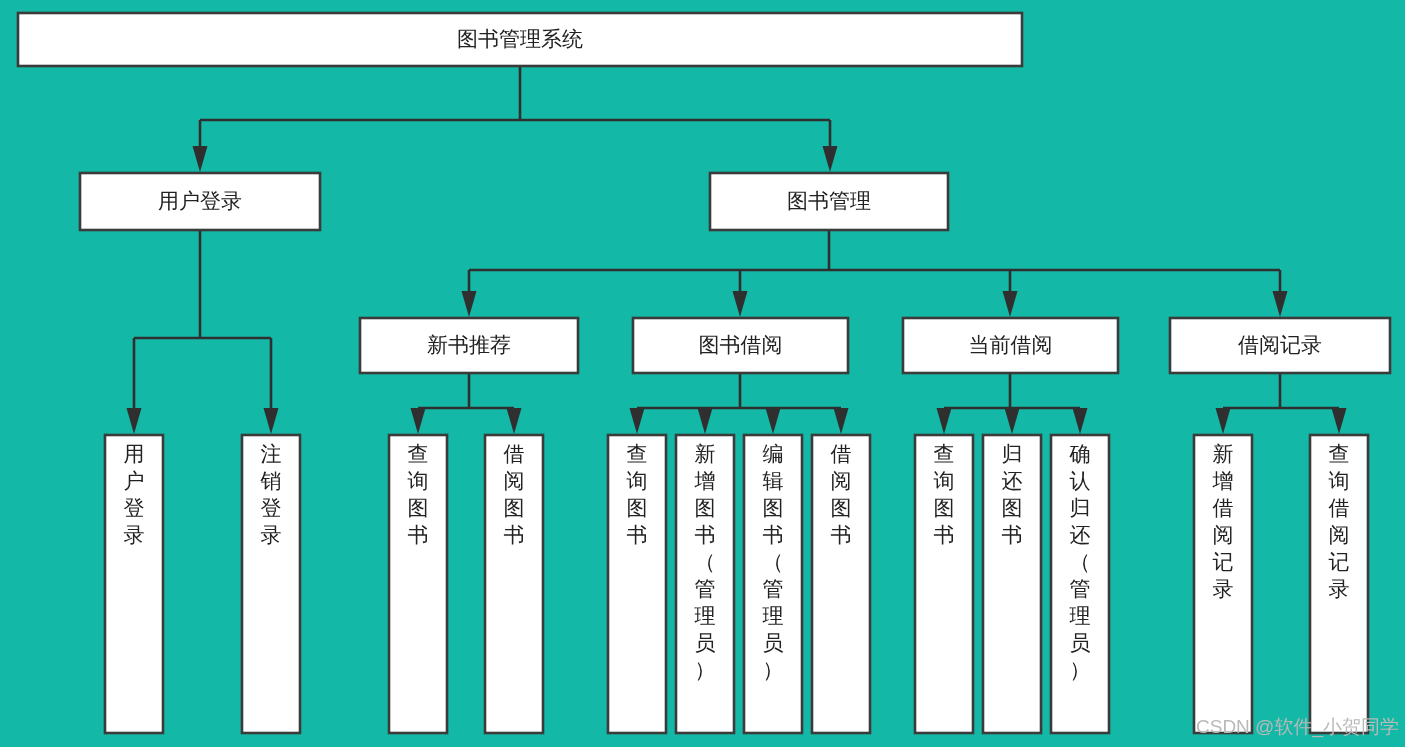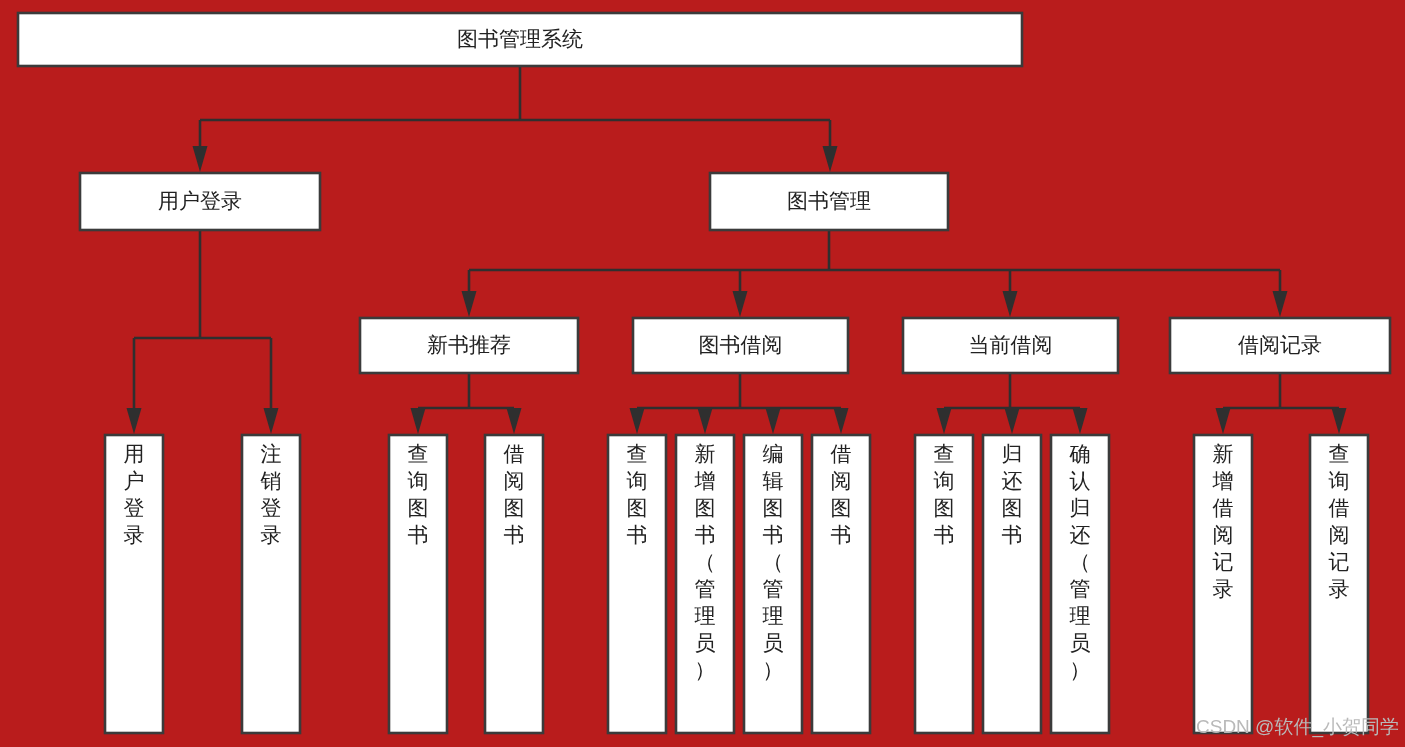--- a/index.html
+++ b/index.html
@@ -8,21 +8,21 @@
     padding: 0;
     background: #ffffff;
   }
   body {
     font-family: "Liberation Sans", "DejaVu Sans", sans-serif;
   }
   #diagram-root {
     position: relative;
     width: 1405px;
     height: 747px;
-    background: #b91c1c;
+    background: #14b8a6;
     overflow: hidden;
   }
   svg.diagram-canvas {
     position: absolute;
     left: 0;
     top: 0;
     width: 1405px;
     height: 747px;
     display: block;
   }

